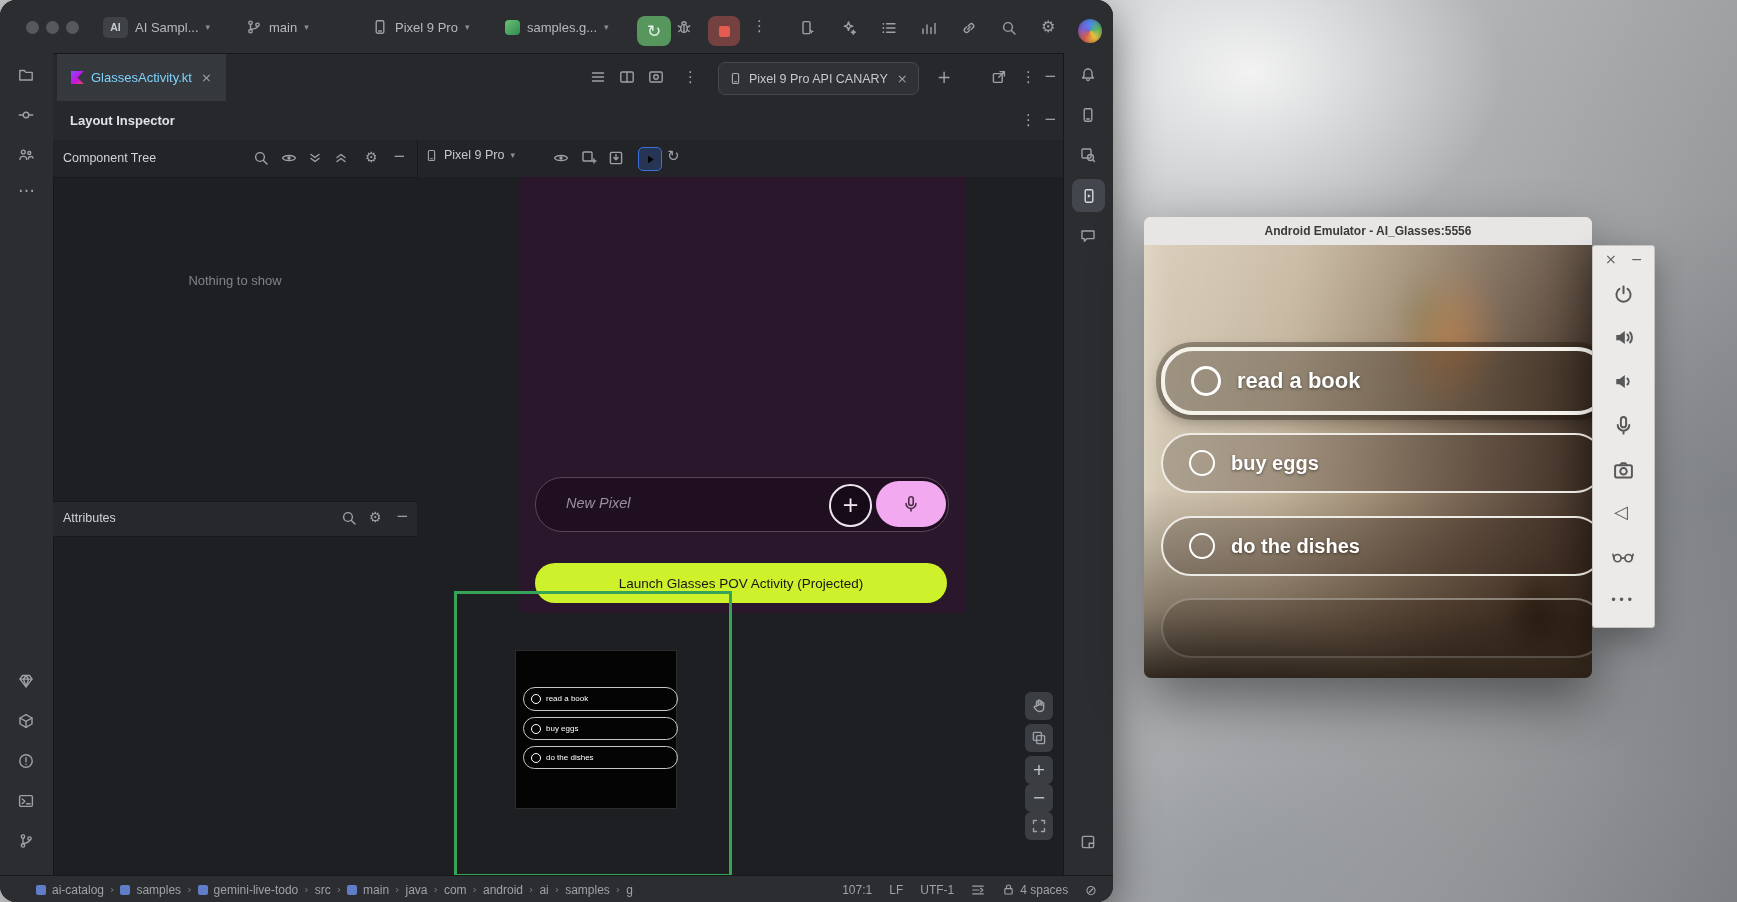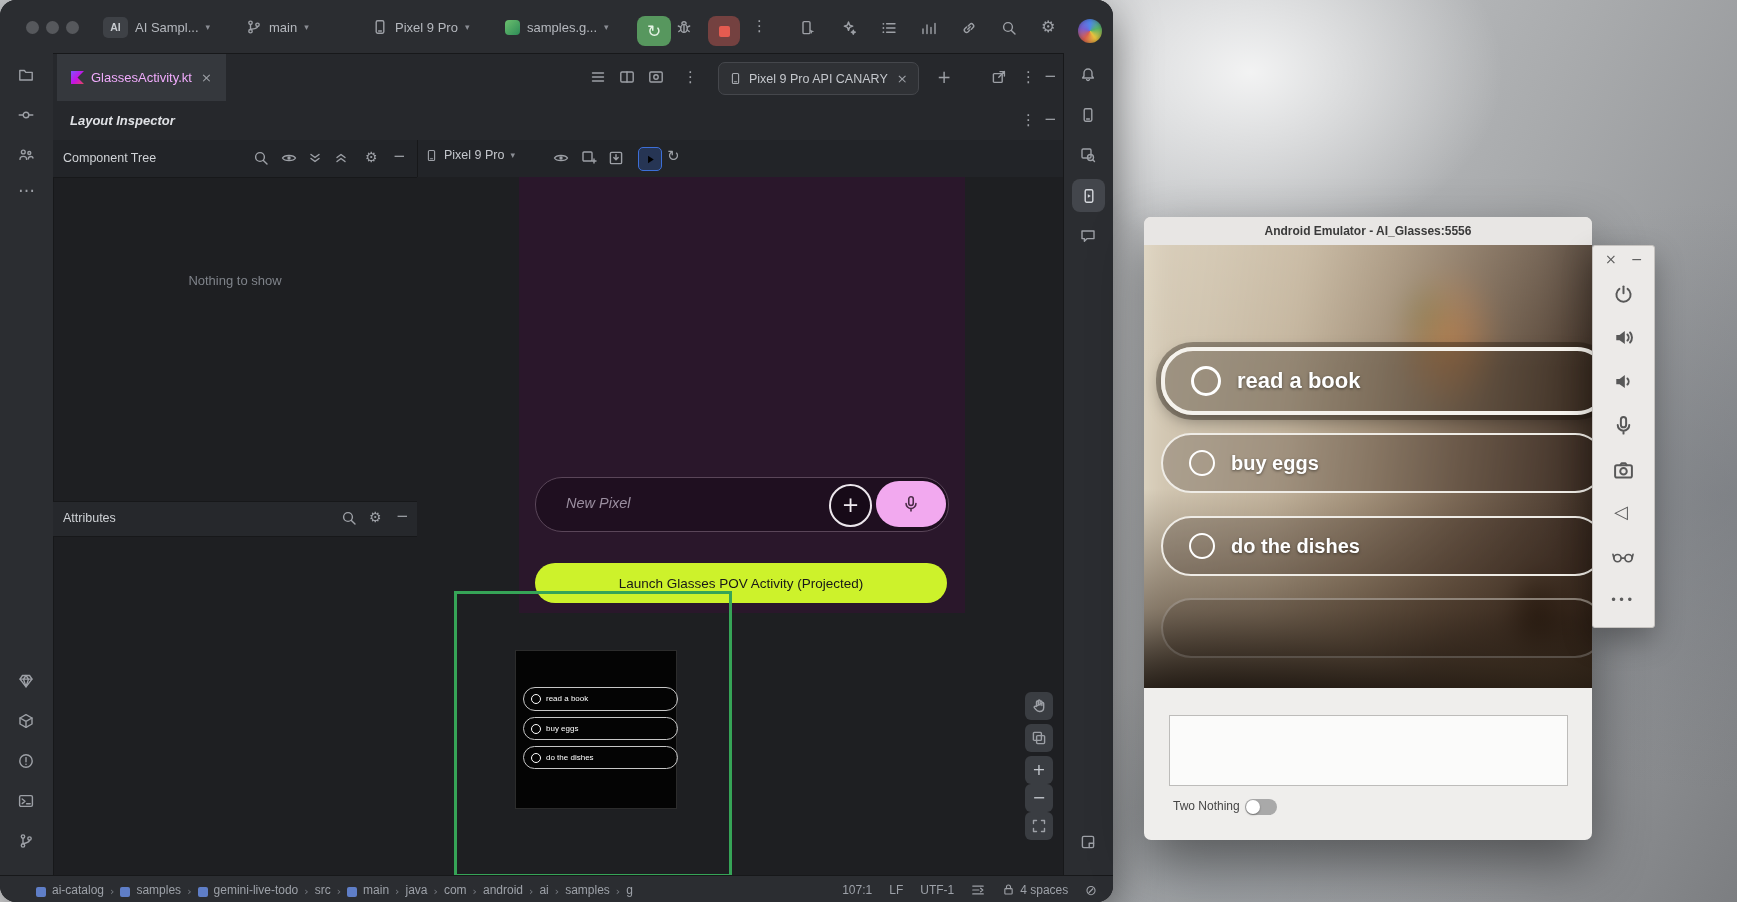--- a/index.html
+++ b/index.html
@@ -34,25 +34,25 @@
   .rstrip{left:1063px;top:53px;width:50px;height:822px;background:#2b2d31;border-left:1px solid #17181a;}
   .strip-ic{left:17px;width:18px;height:18px;}
   .rstrip .strip-ic{left:15px;}
   .active-box{left:8px;top:126px;width:33px;height:33px;border-radius:8px;background:#43464c;display:flex;align-items:center;justify-content:center;color:#d6d9de;}
 
   .trow{left:53px;top:54px;width:1010px;height:47px;background:#26282c;border-bottom:1px solid #17181a;}
   .tabs{position:absolute;left:4px;top:0;height:100%;display:flex;}
   .tab{display:flex;align-items:center;gap:7px;height:100%;padding:0 14px;font-size:13px;}
   .kot{width:13px;height:13px;background:linear-gradient(135deg,#7f52ff 0%,#c811e2 55%,#e44857 100%);clip-path:polygon(0 0,100% 0,50% 50%,100% 100%,0 100%);}
   .tabon{background:#35383d;}
-  .t1l{color:#a29df0;} .t2l{color:#f0abfc;}
+  .t1l{color:#a29df0;} .t2l{color:#7dd3fc;}
   .tclose{font-size:13px;color:#9da0a6;margin-left:2px;}
   .rdtab{left:665px;top:8px;height:31px;border-radius:7px;background:#2f3135;border:1px solid #45474c;display:flex;align-items:center;gap:7px;padding:0 10px;font-size:12.5px;color:#c4c7cc;}
 
-  .lihdr{left:53px;top:101px;width:1010px;height:39px;background:#26282c;border-bottom:1px solid #17181a;font-style:italic;}
+  .lihdr{left:53px;top:101px;width:1010px;height:39px;background:#26282c;border-bottom:1px solid #17181a;}
   .lihdr .title{position:absolute;left:17px;top:12px;font-size:13px;font-weight:700;color:#dfe1e5;}
 
   .trow2{left:53px;top:140px;width:1010px;height:37px;border-bottom:1px solid #17181a;background:#222428;}
   .seglab{position:absolute;left:10px;top:11px;font-size:12.5px;color:#cfd2d6;}
   .pvdev{position:absolute;left:372px;top:8px;display:flex;align-items:center;gap:6px;font-size:12.5px;color:#c4c7cc;}
   .liveic{position:absolute;left:585px;top:7px;width:22px;height:22px;border-radius:5px;background:rgba(53,116,240,.22);border:1px solid #3d6fd8;display:flex;align-items:center;justify-content:center;color:#85aaf8;}
 
   .vdiv{left:417px;top:140px;width:1px;height:735px;background:#17181a;}
   .tree{left:53px;top:177px;width:364px;height:324px;display:flex;justify-content:center;}
   .tree span{margin-top:96px;font-size:13px;color:#7f838a;}
@@ -71,27 +71,27 @@
   .launch{left:118px;top:386px;width:412px;height:40px;border-radius:21px;background:#cdf22b;color:#181818;font-size:13.5px;font-weight:500;display:flex;align-items:center;justify-content:center;}
   .grect{left:37px;top:414px;width:272px;height:280px;border:3px solid #36a457;}
   .mini{left:99px;top:474px;width:160px;height:157px;background:#040404;outline:1px solid #2c2c2c;}
   .mp{position:absolute;left:7px;width:146px;border-radius:12px;border:1px solid #c6c6c6;display:flex;align-items:center;gap:5px;padding-left:7px;color:#fff;font-size:8px;line-height:1;}
   .mc{width:8px;height:8px;min-width:8px;border:1px solid #fff;border-radius:50%;}
   .fb{left:608px;width:28px;height:28px;border-radius:6px;background:#3a3d42;display:flex;align-items:center;justify-content:center;color:#c3c7cd;}
   .fb .g{color:#c3c7cd;font-size:16px;}
 
   
   .sbar{left:0;top:875px;width:1113px;height:27px;background:#2b2d31;border-top:1px solid #17181a;display:flex;align-items:center;font-size:12px;color:#9da1a8;}
-  .bc{display:flex;align-items:flex-end;gap:6px;margin-left:36px;white-space:nowrap;}
+  .bc{display:flex;align-items:center;gap:6px;margin-left:36px;white-space:nowrap;}
   .bci{width:10px;height:10px;border-radius:2px;background:#5f7ec7;display:inline-block;}
   .bcsep{color:#787c83;font-size:11px;}
   .sright{position:absolute;right:16px;display:flex;align-items:center;gap:17px;color:#9da1a8;}
 
   
-  .emu{left:1144px;top:217px;width:448px;height:623px;background:#efeeec;border-radius:7px;overflow:hidden;box-shadow:0 22px 54px rgba(0,0,0,.45);}
+  .emu{left:1144px;top:217px;width:448px;height:461px;background:#efeeec;border-radius:7px;overflow:hidden;box-shadow:0 22px 54px rgba(0,0,0,.45);}
   .emu-title{height:28px;background:#e8e6e4;border-bottom:1px solid #cbc8c5;display:flex;align-items:center;justify-content:center;font-size:12px;font-weight:700;color:#3a3a3a;}
   .cam{position:absolute;left:0;top:28px;width:448px;height:443px;overflow:hidden;background:#6a5a4a;}
   .cam-bg{position:absolute;inset:-26px;filter:blur(10px);background:
     radial-gradient(85px 115px at 66% 24%, rgba(205,125,60,.55), transparent 65%),
     radial-gradient(55px 75px at 62% 20%, rgba(95,115,70,.5), transparent 60%),
     radial-gradient(340px 210px at 20% 108%, rgba(22,14,8,.92), transparent 65%),
     radial-gradient(300px 170px at 88% 103%, rgba(208,178,132,.95), transparent 60%),
     radial-gradient(48px 70px at 84% 80%, rgba(35,22,12,.85), transparent 70%),
     linear-gradient(90deg, #e6dfce 0%, #dcd3c0 5%, transparent 9%),
     linear-gradient(90deg, transparent 86%, rgba(45,32,24,.55) 97%),

